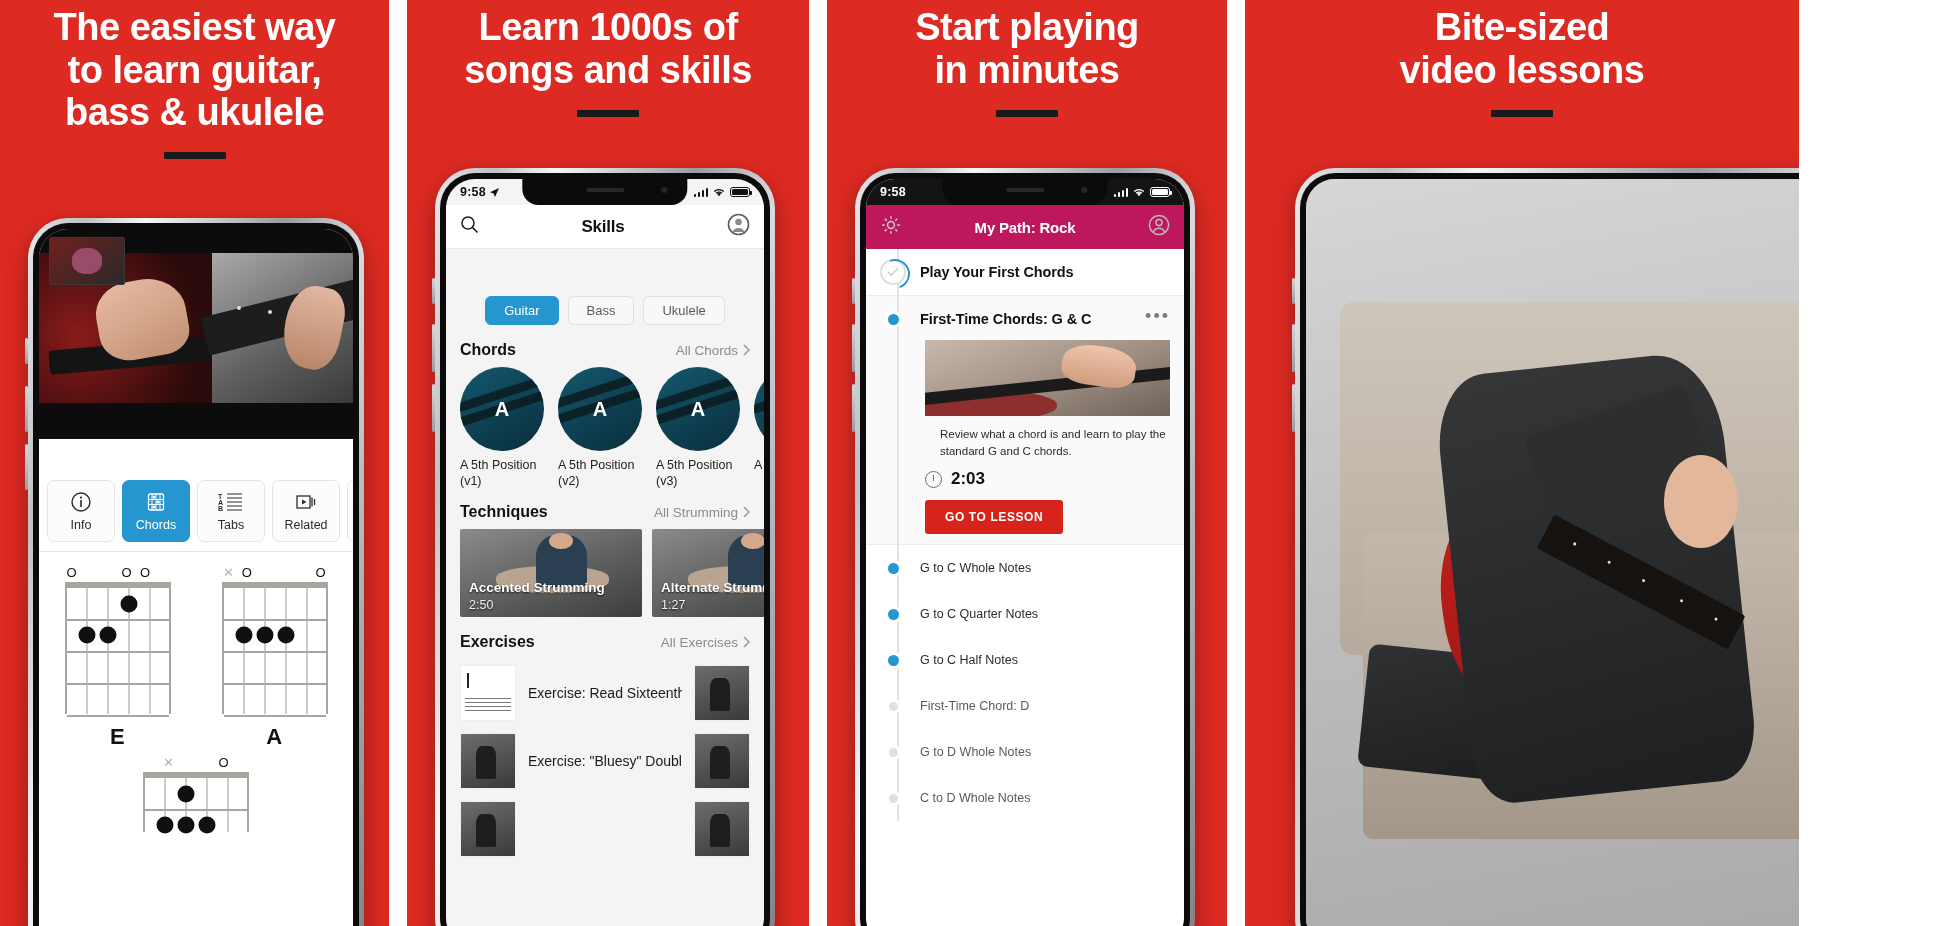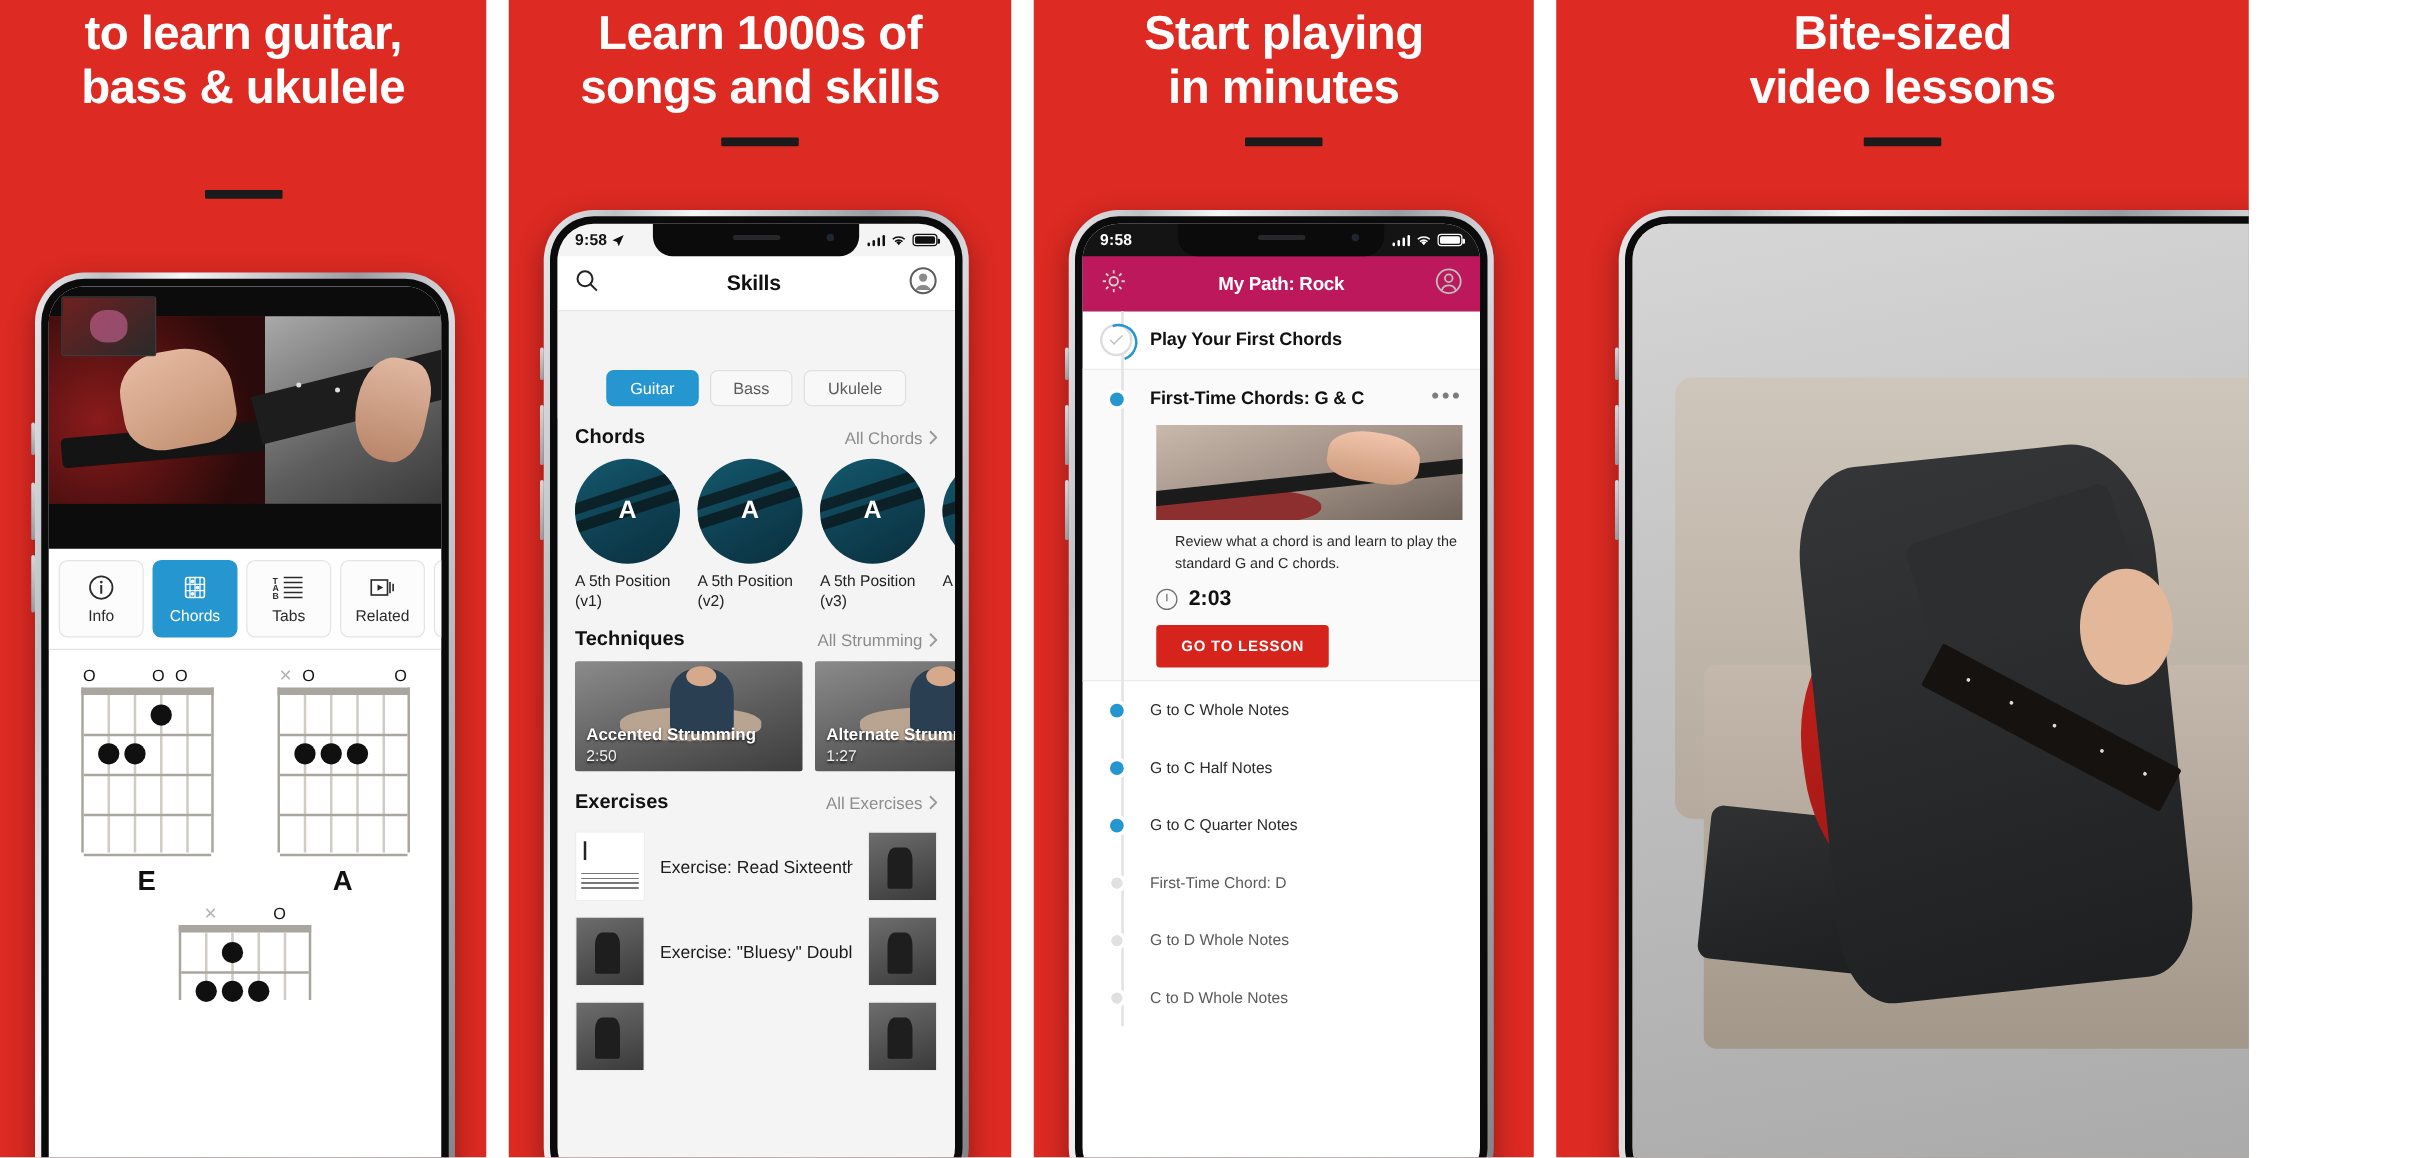--- a/index.html
+++ b/index.html
@@ -98,21 +98,21 @@
   .video-area .vr .dots{position:absolute;left:0;top:34%;width:100%;height:18%;}
   .video-area .vr .dots i{position:absolute;width:4px;height:4px;background:#ddd;border-radius:50%;}
   .video-area .vr .hand2{position:absolute;right:8%;top:22%;width:40%;height:55%;
     background:linear-gradient(180deg,#e0b7a0,#b9866a);border-radius:45% 35% 40% 50%;transform:rotate(12deg);}
   .video-area .thumb {
     position:absolute; left:10px; top:8px; width:76px;height:48px;
     background:linear-gradient(140deg,#6f2020,#2a2a2a);border:1px solid #3a3a3a;border-radius:2px;
   }
   .video-area .thumb .p{position:absolute;left:30%;top:22%;width:40%;height:56%;background:#c69;opacity:.6;border-radius:45%;}
 
-  .tabstrip { display:flex; gap:7px; padding: 9px 8px 9px 8px; background:#fff; border-bottom:1px solid #e3e3e3;}
+  .tabstrip { display:flex; gap:7px; padding: 9px 8px 9px 8px; background:#fff; border-bottom:1px solid #e3e3e3;margin-top:32px;}
   .tab {
     width:68px;height:62px;border:1px solid #e4e4e4;border-radius:7px;background:#fcfcfc;
     display:flex;flex-direction:column;align-items:center;justify-content:center;gap:5px;flex:0 0 auto;
   }
   .tab.active { background:#2596cf; border-color:#2596cf; }
   .tab .lbl { font-size:12.5px; color:#2b2b2b; }
   .tab.active .lbl { color:#fff; }
   .tab .ic { height:22px; display:flex;align-items:center;justify-content:center; }
   .chordsgrid { padding: 14px 0 0 0; }
   .chordrow { display:flex; justify-content:space-around; }
@@ -216,20 +216,21 @@
   .pneck i{position:absolute;top:38%;width:3px;height:3px;background:#ddd;border-radius:50%;}
   .pleg{position:absolute;left:10%;top:62%;width:40%;height:16%;background:linear-gradient(160deg,#2f3133,#191b1d);border-radius:10px;transform:rotate(6deg);}
 </style>
 </head>
 <body>
 
 <div class="board">
 
   <div class="panel p1">
     <div class="headline">
+      <span class="ln">The easiest way</span>
       <span class="ln">to learn guitar,</span>
       <span class="ln">bass &amp; ukulele</span>
     </div>
     <div class="rule-wrap">
         <div class="rule"></div>
       </div>
 
     <div class="phone">
       <div class="sidebtn" style="left:-3px;top:120px;width:3px;height:26px;"></div>
       <div class="sidebtn" style="left:-3px;top:168px;width:3px;height:46px;"></div>
@@ -668,27 +669,27 @@
             <div class="prow">
               <span class="pnode">
                   <span class="bdot"></span>
                 </span>
               <span class="pitem">G to C Whole Notes</span>
             </div>
             <div class="prow">
               <span class="pnode">
                   <span class="bdot"></span>
                 </span>
-              <span class="pitem">G to C Half Notes</span>
+              <span class="pitem">G to C Quarter Notes</span>
             </div>
             <div class="prow">
               <span class="pnode">
                   <span class="bdot"></span>
                 </span>
-              <span class="pitem">G to C Quarter Notes</span>
+              <span class="pitem">G to C Half Notes</span>
             </div>
             <div class="prow">
               <span class="pnode">
                   <span class="gdot"></span>
                 </span>
               <span class="pitem dim">First-Time Chord: D</span>
             </div>
             <div class="prow">
               <span class="pnode">
                   <span class="gdot"></span>

